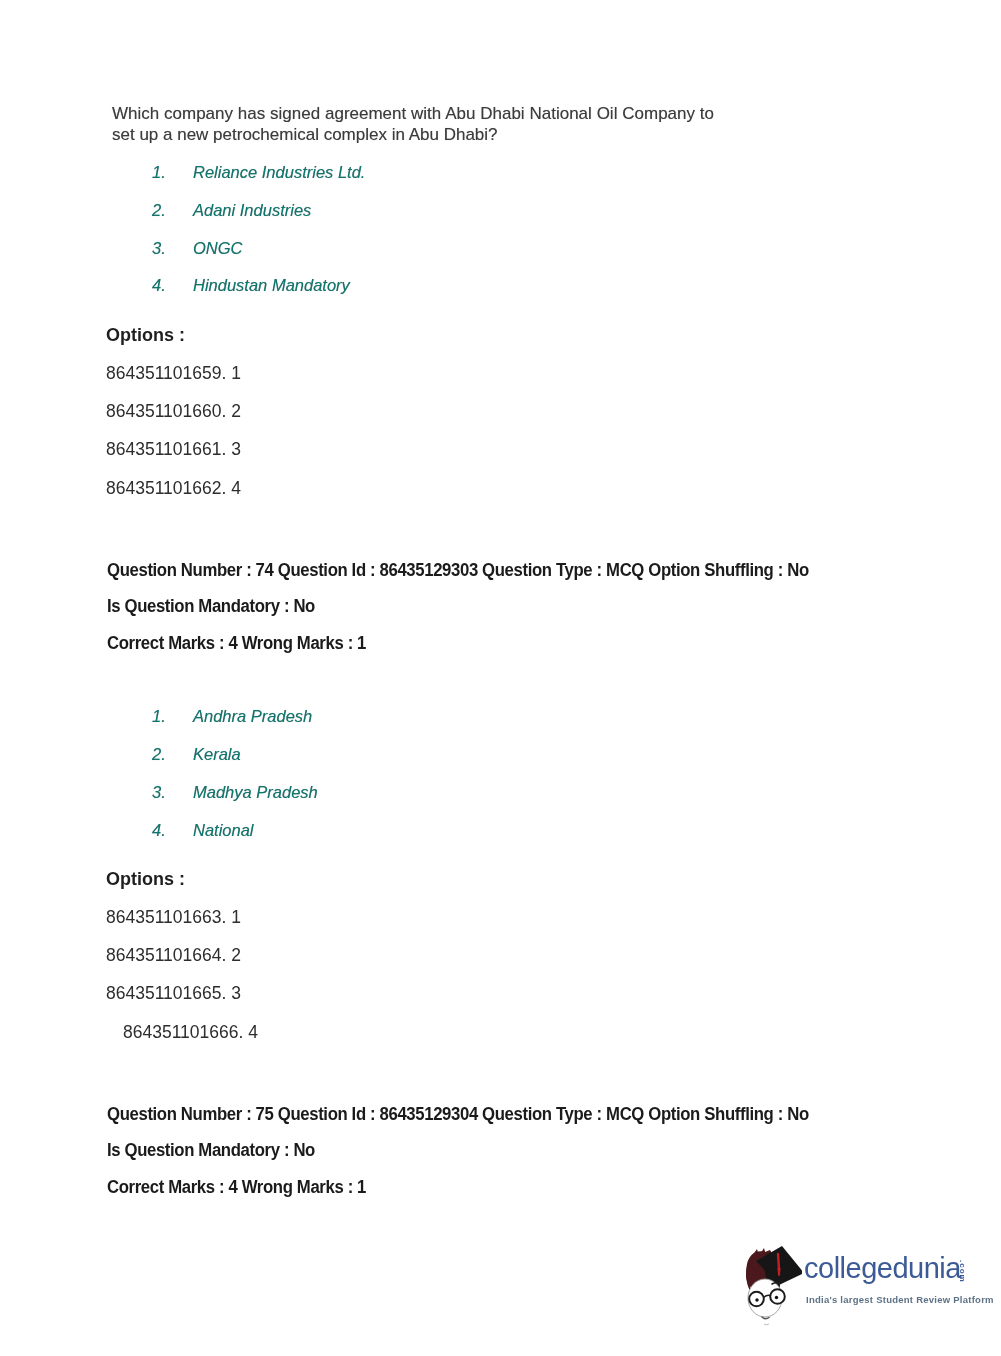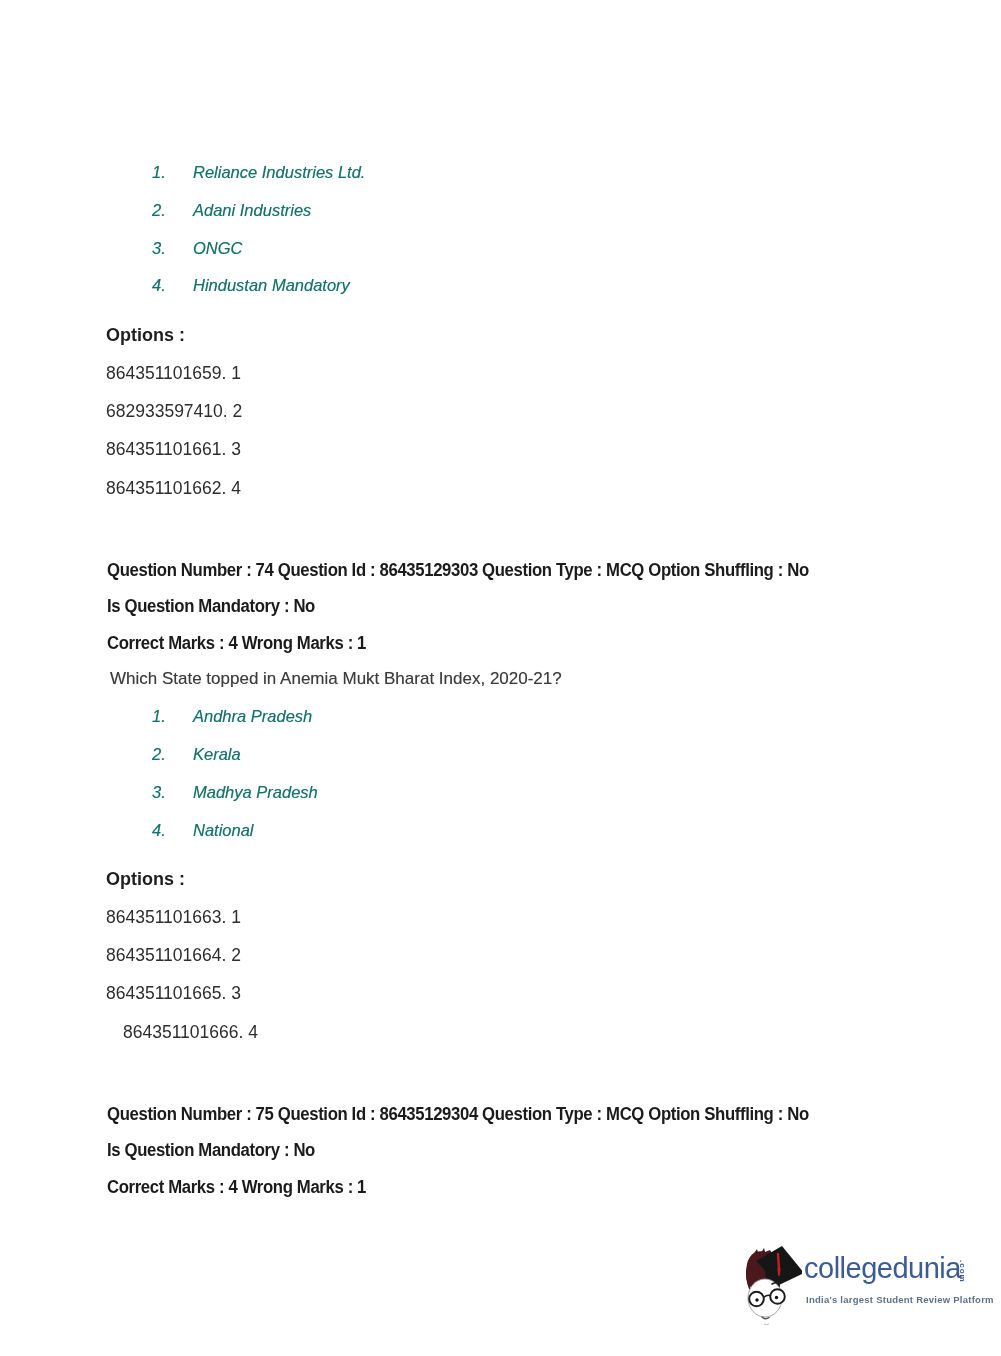--- a/index.html
+++ b/index.html
@@ -71,46 +71,46 @@
     position:absolute; left:66px; top:52px;
     font-size:9.5px; font-weight:bold; letter-spacing:0.25px;
     color:#5d7286; white-space:nowrap;
   }
 </style>
 </head>
 <body>
 
 <div class="page">
 
+  <div class="scan-text q-wrap" style="left:112px; top:103px;">Which company has signed agreement with Abu Dhabi National Oil Company to set up a new petrochemical complex in Abu Dhabi?</div>
 
   <div class="choice-row" style="left:152px; top:163px;">
     <span class="choice-num">1.</span><span class="choice-label">Reliance Industries Ltd.</span>
   </div>
   <div class="choice-row" style="left:152px; top:201px;">
     <span class="choice-num">2.</span><span class="choice-label">Adani Industries</span>
   </div>
   <div class="choice-row" style="left:152px; top:239px;">
     <span class="choice-num">3.</span><span class="choice-label">ONGC</span>
   </div>
   <div class="choice-row" style="left:152px; top:276px;">
     <span class="choice-num">4.</span><span class="choice-label">Hindustan Mandatory</span>
   </div>
 
   <div class="options-heading" style="left:106px; top:325px;">Options :</div>
 
   <div class="option-id" style="left:106px; top:363px;">864351101659. 1</div>
-  <div class="option-id" style="left:106px; top:401px;">682933597410. 2</div>
+  <div class="option-id" style="left:106px; top:401px;">864351101660. 2</div>
   <div class="option-id" style="left:106px; top:439px;">864351101661. 3</div>
   <div class="option-id" style="left:106px; top:478px;">864351101662. 4</div>
 
   <div class="meta-line" style="left:107px; top:560px;">Question Number : 74 Question Id : 86435129303 Question Type : MCQ Option Shuffling : No</div>
   <div class="meta-line" style="left:107px; top:596px;">Is Question Mandatory : No</div>
   <div class="meta-line" style="left:107px; top:633px;">Correct Marks : 4 Wrong Marks : 1</div>
 
-  <div class="scan-text" style="left:110px; top:668px;">Which State topped in Anemia Mukt Bharat Index, 2020-21?</div>
 
   <div class="choice-row" style="left:152px; top:707px;">
     <span class="choice-num">1.</span><span class="choice-label">Andhra Pradesh</span>
   </div>
   <div class="choice-row" style="left:152px; top:745px;">
     <span class="choice-num">2.</span><span class="choice-label">Kerala</span>
   </div>
   <div class="choice-row" style="left:152px; top:783px;">
     <span class="choice-num">3.</span><span class="choice-label">Madhya Pradesh</span>
   </div>

